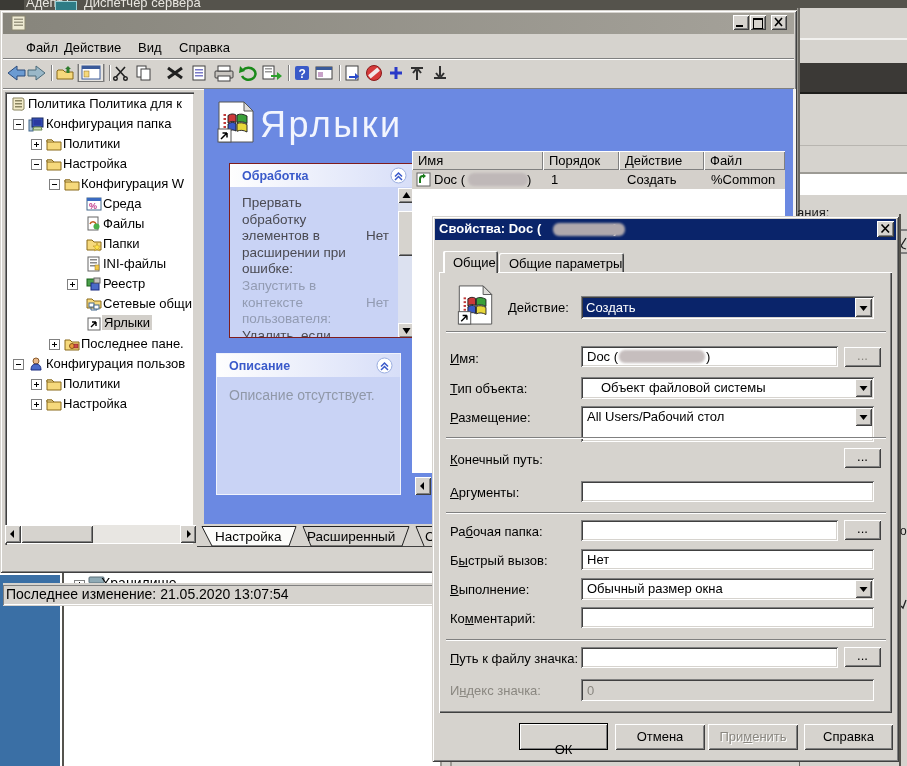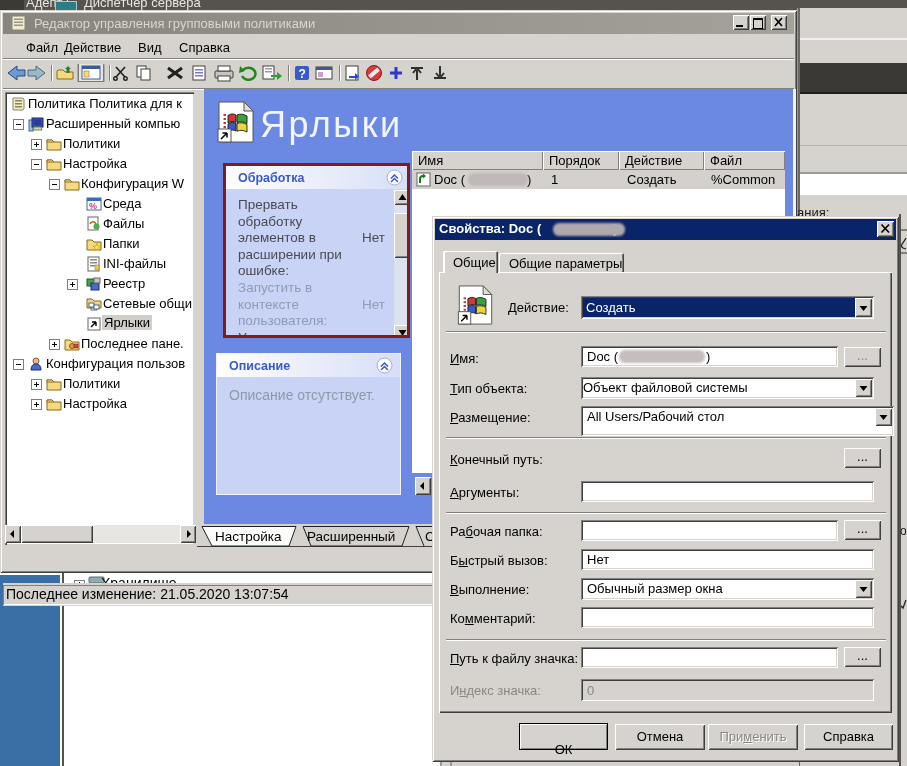--- a/index.html
+++ b/index.html
@@ -73,21 +73,20 @@
 
 <div class="abs raised" style="left:0;top:10px;width:797px;height:563px;">
 
   <div class="abs" style="left:3px;top:3px;right:3px;height:21px;background:linear-gradient(to right,#87857C,#A5A29A);">
     <svg class="abs" style="left:8px;top:2px;" width="16" height="16" viewBox="0 0 16 16">
       <rect x="1" y="1" width="13" height="14" fill="#EFEBD4" stroke="#8A8670"></rect>
       <rect x="3" y="3.5" width="9" height="1.5" fill="#9A9680"></rect>
       <rect x="3" y="6.5" width="9" height="1.5" fill="#9A9680"></rect>
       <rect x="3" y="9.5" width="9" height="1.5" fill="#9A9680"></rect>
     </svg>
-    <div class="abs" style="left:31px;top:3px;font-size:13px;color:#D9D6CF;white-space:nowrap;">Редактор управления групповыми политиками</div>
 
     <div class="abs btn" style="right:45px;top:2px;width:16px;height:15px;">
           <div class="abs" style="left:3px;top:10px;width:7px;height:2px;background:#000;"></div>
         </div>
     <div class="abs btn" style="right:28px;top:2px;width:16px;height:15px;">
           <div class="abs" style="left:3px;top:3px;width:8px;height:8px;border:1px solid #000;border-top:2px solid #000;"></div>
         </div>
     <div class="abs btn" style="right:7px;top:2px;width:16px;height:15px;">
       <svg width="16" height="15">
             <path d="M4 3 L11 11 M11 3 L4 11" stroke="#000" stroke-width="1.6"></path>
@@ -191,21 +190,21 @@
 
       <div class="abs" style="left:6px;top:25px;width:9px;height:9px;border:1px solid #808080;background:#fff;">
             <div style="margin:4px 2px;width:5px;height:1px;background:#000;"></div>
           </div>
       <svg class="abs" style="left:21px;top:22px" width="16" height="16" viewBox="0 0 16 16">
             <rect x="1" y="4" width="4" height="11" fill="#A8C0D8" stroke="#44688C"></rect>
             <rect x="4" y="2" width="11" height="9" fill="#3A57C0" stroke="#1A2A60"></rect>
             <rect x="5.5" y="3.5" width="8" height="6" fill="#2A3AA0"></rect>
             <path d="M6 11 L13 11 L14 14 L5 14 Z" fill="#C8D8B0" stroke="#6A8A50"></path>
           </svg>
-      <div class="abs" style="left:39px;top:22px;">Расширенный компью</div>
+      <div class="abs" style="left:39px;top:22px;">Конфигурация папка</div>
 
       <div class="abs" style="left:24px;top:45px;width:9px;height:9px;border:1px solid #808080;background:#fff;">
             <div style="position:absolute;left:2px;top:4px;width:5px;height:1px;background:#000;"></div>
             <div style="position:absolute;left:4px;top:2px;width:1px;height:5px;background:#000;"></div>
           </div>
       <svg class="abs" style="left:39px;top:42px" width="16" height="16" viewBox="0 0 16 16">
             <path d="M1 4 L6 4 L8 6 L15 6 L15 14 L1 14 Z" fill="#F6D97C" stroke="#8A6A1A"></path>
             <path d="M1 4 L6 4 L8 6 L1 6 Z" fill="#FBEBB0" stroke="#8A6A1A"></path>
           </svg>
       <div class="abs" style="left:56px;top:42px;">Политики</div>
@@ -350,21 +349,21 @@
         <path d="M11 14.5 C14 12.5 16.5 12.5 19 14 L19 21.5 C16.5 20 14 20 11 22 Z" fill="#CC3A3A"></path>
         <path d="M20 14 C23 12.5 26.5 13 30 15 L30 22.5 C26.5 20.5 23 20.3 20 21.5 Z" fill="#3AA03A"></path>
         <path d="M11 23 C14 21 16.5 21 19 22.5 L19 30 C16.5 28.5 14 28.7 11 30.5 Z" fill="#3A5AC8"></path>
         <path d="M20 22.5 C23 21.3 26.5 21.5 30 23.5 L30 31 C26.5 29 23 28.8 20 30.3 Z" fill="#E8D83A"></path>
       </g>
       <rect x="1" y="28" width="13" height="13" fill="#fff" stroke="#555"></rect>
       <path d="M4 38 L10 32 M10 32 L10 36.5 M10 32 L5.5 32" stroke="#000" stroke-width="1.5" fill="none"></path>
     </svg>
     <div class="abs" style="left:56px;top:15px;font-size:36px;letter-spacing:2.5px;color:#F2F5FE;">Ярлыки</div>
 
-    <div class="abs" style="left:19px;top:74px;width:187px;height:175px;background:#C9D3F5;border:3px solid #7f1d1d;box-sizing:border-box;overflow:hidden;">
+    <div class="abs" style="left:25px;top:74px;width:187px;height:175px;background:#C9D3F5;border:1px solid #7f1d1d;box-sizing:border-box;overflow:hidden;">
       <div class="abs" style="left:0;top:0;width:185px;height:23px;background:linear-gradient(to right,#FEFEFE,#D7DEF8);"></div>
       <div class="abs" style="left:12px;top:5px;font-size:12.5px;font-weight:bold;color:#3A5ACA;">Обработка</div>
       <svg class="abs" style="left:160px;top:3px;" width="17" height="17" viewBox="0 0 17 17">
             <circle cx="8.5" cy="8.5" r="7.5" fill="#fff" stroke="#9AAEE0"></circle>
             <path d="M5 9.5 L8.5 6 L12 9.5 M5 13 L8.5 9.5 L12 13" fill="none" stroke="#3A5ACA" stroke-width="1.5"></path>
           </svg>
       <div class="abs" style="left:12px;top:31px;width:125px;font-size:13.5px;color:#4A4A52;line-height:16.5px;">Прервать обработку элементов в расширении при ошибке:</div>
       <div class="abs" style="left:136px;top:64px;font-size:13.5px;color:#4A4A52;">Нет</div>
       <div class="abs" style="left:12px;top:114px;width:125px;font-size:13.5px;color:#929BB2;line-height:16.5px;">Запустить в контексте пользователя:</div>
       <div class="abs" style="left:136px;top:131px;font-size:13.5px;color:#929BB2;">Нет</div>
@@ -496,28 +495,28 @@
     <div class="abs field" style="left:142px;top:74px;width:257px;height:21px;">
       <div class="abs" style="left:6px;top:3px;">Doc (<span style="display:inline-block;width:88px;"></span>)</div>
       <div class="abs blur" style="left:38px;top:4px;width:86px;height:13px;background:#C6BEBE;"></div>
     </div>
     <div class="abs btn" style="left:405px;top:75px;width:37px;height:20px;text-align:center;color:#8A8780;font-size:13px;">
           <div style="margin-top:1px;">...</div>
         </div>
 
     <div class="abs lbl" style="left:11px;top:109px;"><span class="u">Т</span>ип объекта:</div>
     <div class="abs field" style="left:142px;top:105px;width:293px;height:22px;">
-      <div class="abs" style="left:2px;top:3px;">Объект файловой системы</div>
+      <div class="abs" style="left:20px;top:3px;">Объект файловой системы</div>
       <div class="abs btn" style="right:2px;top:2px;width:17px;height:18px;"><svg width="17" height="18">
               <path d="M4.5 7 L12.5 7 L8.5 12 Z" fill="#000"></path>
             </svg></div>
     </div>
 
     <div class="abs lbl" style="left:11px;top:138px;"><span class="u">Р</span>азмещение:</div>
-    <div class="abs field" style="left:142px;top:134px;width:293px;height:30px;padding-left:20px;">
+    <div class="abs field" style="left:142px;top:134px;width:293px;height:36px;">
       <div class="abs" style="left:6px;top:3px;">All Users/Рабочий стол</div>
       <div class="abs btn" style="right:2px;top:2px;width:17px;height:18px;"><svg width="17" height="18">
               <path d="M4.5 7 L12.5 7 L8.5 12 Z" fill="#000"></path>
             </svg></div>
     </div>
     <div class="abs" style="left:7px;top:165px;width:440px;height:1px;background:#808080;box-shadow:0 1px 0 #fff;"></div>
 
     <div class="abs lbl" style="left:11px;top:180px;"><span class="u">К</span>онечный путь:</div>
     <div class="abs btn" style="left:405px;top:176px;width:37px;height:20px;text-align:center;font-size:13px;">
           <div style="margin-top:1px;">...</div>

